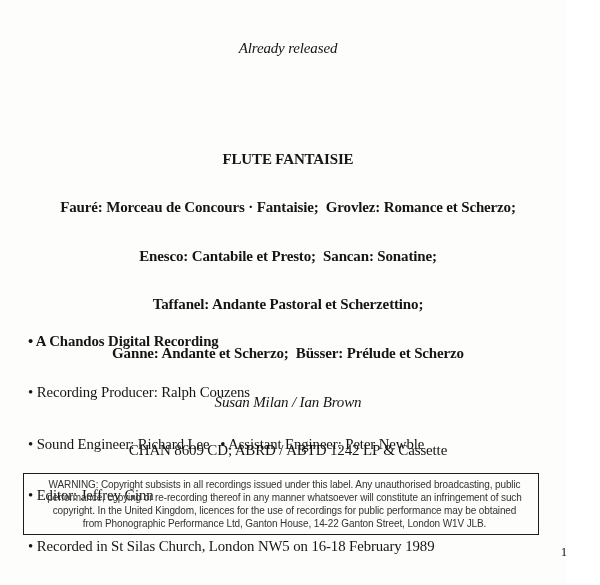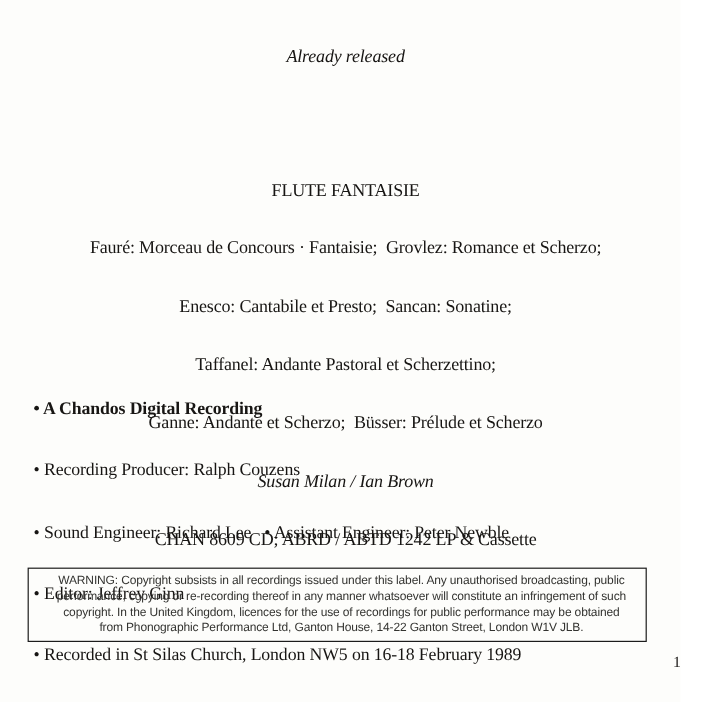--- a/index.html
+++ b/index.html
@@ -15,21 +15,21 @@
   
   .content{
     position:absolute;left:10px;top:8px;width:556px;
     text-align:center;
     font-size:15px;line-height:16.2px;
     letter-spacing:-0.15px;
     white-space:pre-wrap;
   }
   .hdr{font-style:italic;margin-bottom:13px;}
   .album1{margin-top:0;}
-  .b{font-weight:normal;}
+  .b{font-weight:bold;}
   .i{font-style:italic;}
   .c{font-weight:normal;}
   
   .credits{
     position:absolute;left:28px;top:299px;
     text-align:left;
     font-size:14.8px;line-height:17.1px;
     letter-spacing:-0.1px;
     white-space:pre-wrap;
   }

